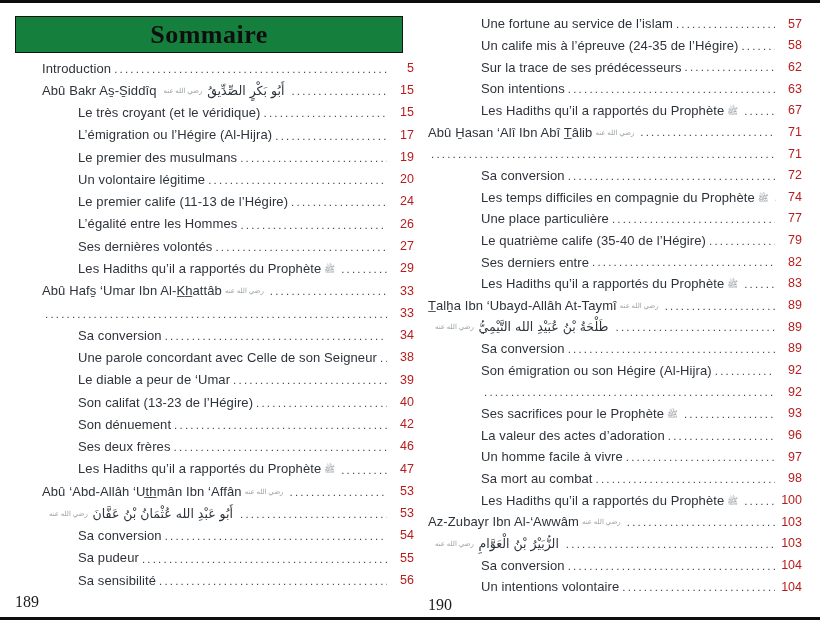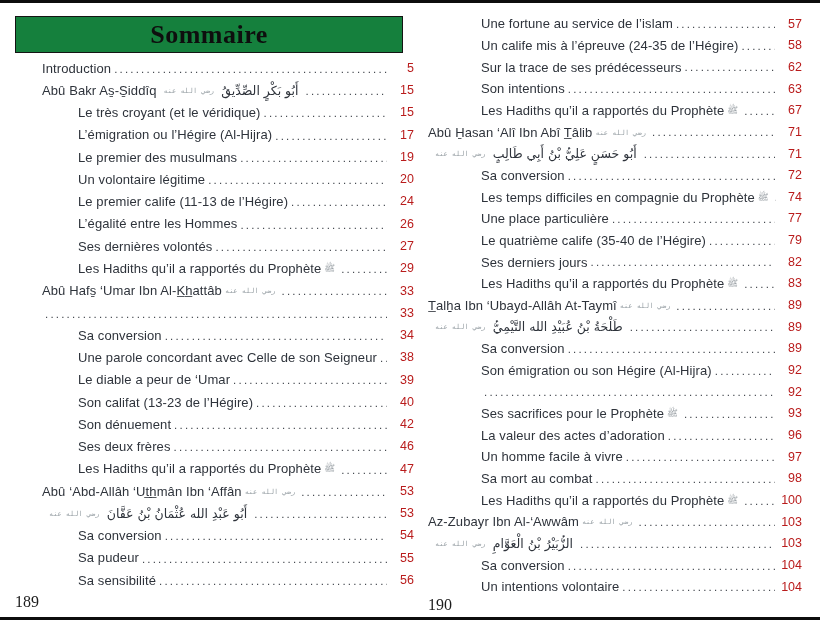--- a/index.html
+++ b/index.html
@@ -29,21 +29,21 @@
   .page-right .rows{left:428px;top:13px;width:374px;--rh:21.66px;--ind:53px;}
 
   .row{
     height:var(--rh);display:flex;align-items:center;
     font-size:13px;line-height:1;white-space:nowrap;
   }
   .row.lvl1{padding-left:var(--ind);}
   .lbl{white-space:nowrap;letter-spacing:.1px;}
   .ar{direction:rtl;unicode-bidi:isolate;font-family:"DejaVu Sans",sans-serif;font-size:12.5px;margin:0 4px;}
   .hn{
-    font-family:Liberation Mono, monospace;
+    font-family:Liberation Serif, serif;
     font-size:7px;color:#99a1a6;margin:0 3px;vertical-align:middle;
     letter-spacing:-.5px;
   }
   .hn.pbuh{font-size:9px;color:#848c92;}
   .leader{
     flex:1;overflow:hidden;white-space:nowrap;
     margin:0 3px;align-self:flex-end;
     color:#3e434a;font-size:11.5px;letter-spacing:2.2px;
     transform:translateY(-4px);
   }
@@ -217,21 +217,20 @@
         <span class="lbl">Les Hadiths qu’il a rapportés du Prophète<span class="hn pbuh">ﷺ</span></span>
         <span class="leader">........................................................................................................................................................................................................</span>
         <span class="pg">67</span>
       </div>
       <div class="row lvl0">
         <span class="lbl">Abû H̱asan ‘Alî Ibn Abî T̲âlib<span class="hn">رضي الله عنه</span></span>
         <span class="leader">........................................................................................................................................................................................................</span>
         <span class="pg">71</span>
       </div>
       <div class="row lvl0">
-        <span class="lbl"><span class="ar" dir="rtl">أَبُو حَسَنٍ عَلِيُّ بْنُ أَبِي طَالِبٍ<span class="hn"> رضي الله عنه</span></span></span>
         <span class="leader">........................................................................................................................................................................................................</span>
         <span class="pg">71</span>
       </div>
       <div class="row lvl1">
         <span class="lbl">Sa conversion</span>
         <span class="leader">........................................................................................................................................................................................................</span>
         <span class="pg">72</span>
       </div>
       <div class="row lvl1">
         <span class="lbl">Les temps difficiles en compagnie du Prophète<span class="hn pbuh">ﷺ</span></span>
@@ -242,21 +241,21 @@
         <span class="lbl">Une place particulière</span>
         <span class="leader">........................................................................................................................................................................................................</span>
         <span class="pg">77</span>
       </div>
       <div class="row lvl1">
         <span class="lbl">Le quatrième calife (35-40 de l’Hégire)</span>
         <span class="leader">........................................................................................................................................................................................................</span>
         <span class="pg">79</span>
       </div>
       <div class="row lvl1">
-        <span class="lbl">Ses derniers jours</span>
+        <span class="lbl">Ses derniers entre</span>
         <span class="leader">........................................................................................................................................................................................................</span>
         <span class="pg">82</span>
       </div>
       <div class="row lvl1">
         <span class="lbl">Les Hadiths qu’il a rapportés du Prophète<span class="hn pbuh">ﷺ</span></span>
         <span class="leader">........................................................................................................................................................................................................</span>
         <span class="pg">83</span>
       </div>
       <div class="row lvl0">
         <span class="lbl">T̲alẖa Ibn ‘Ubayd-Allâh At-Taymî<span class="hn">رضي الله عنه</span></span>

